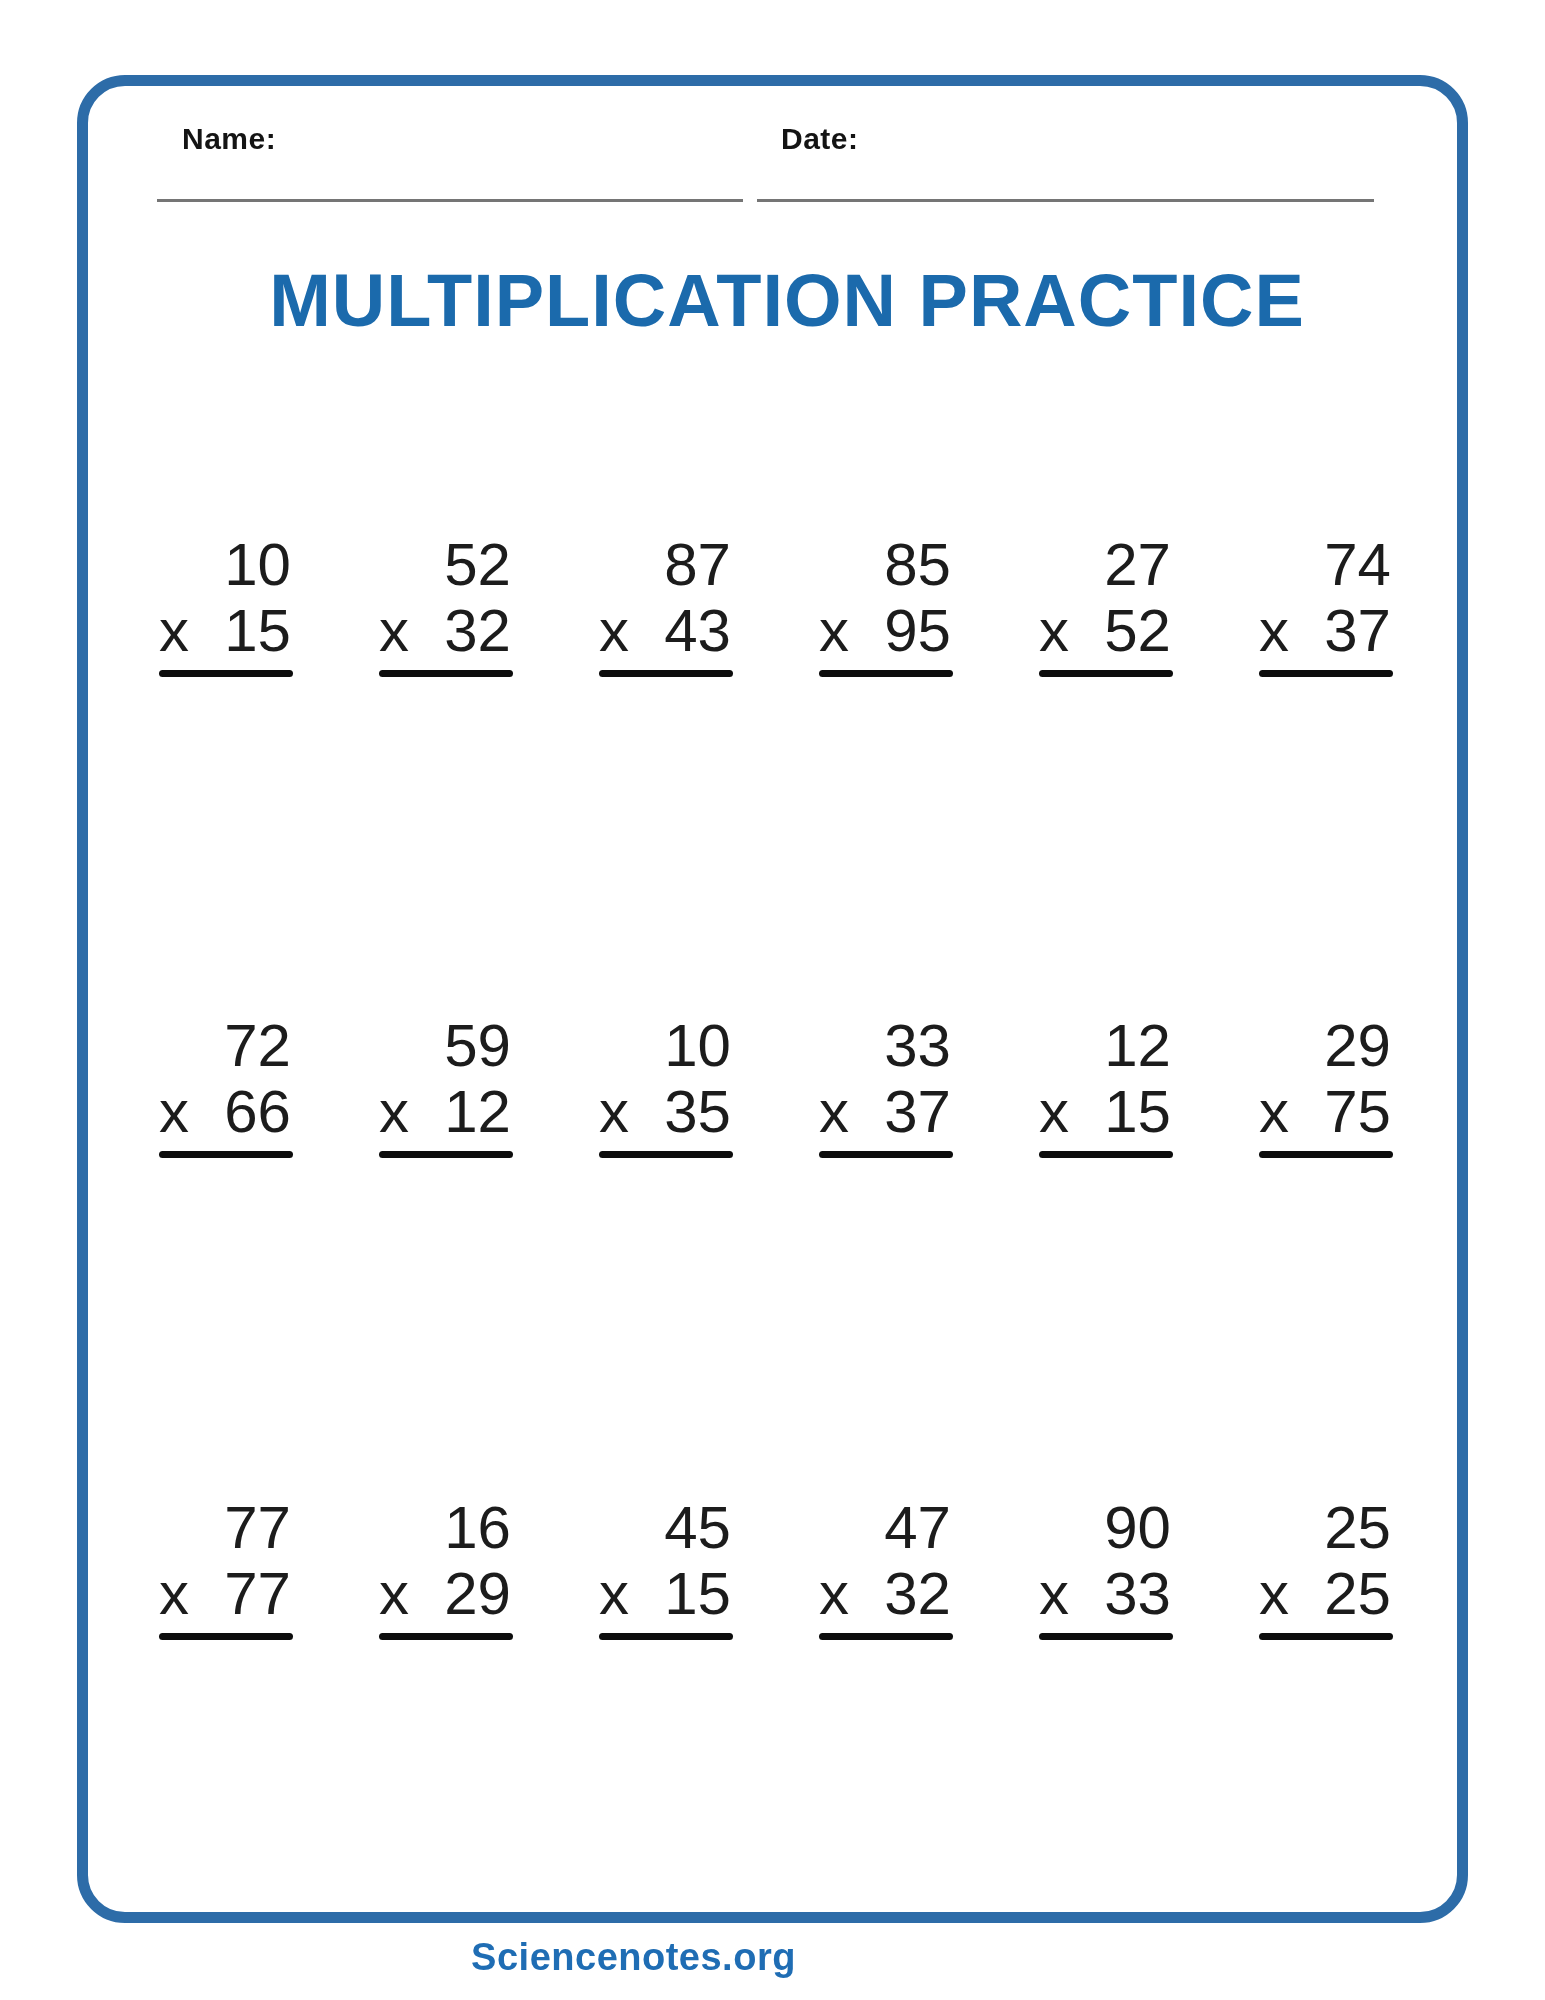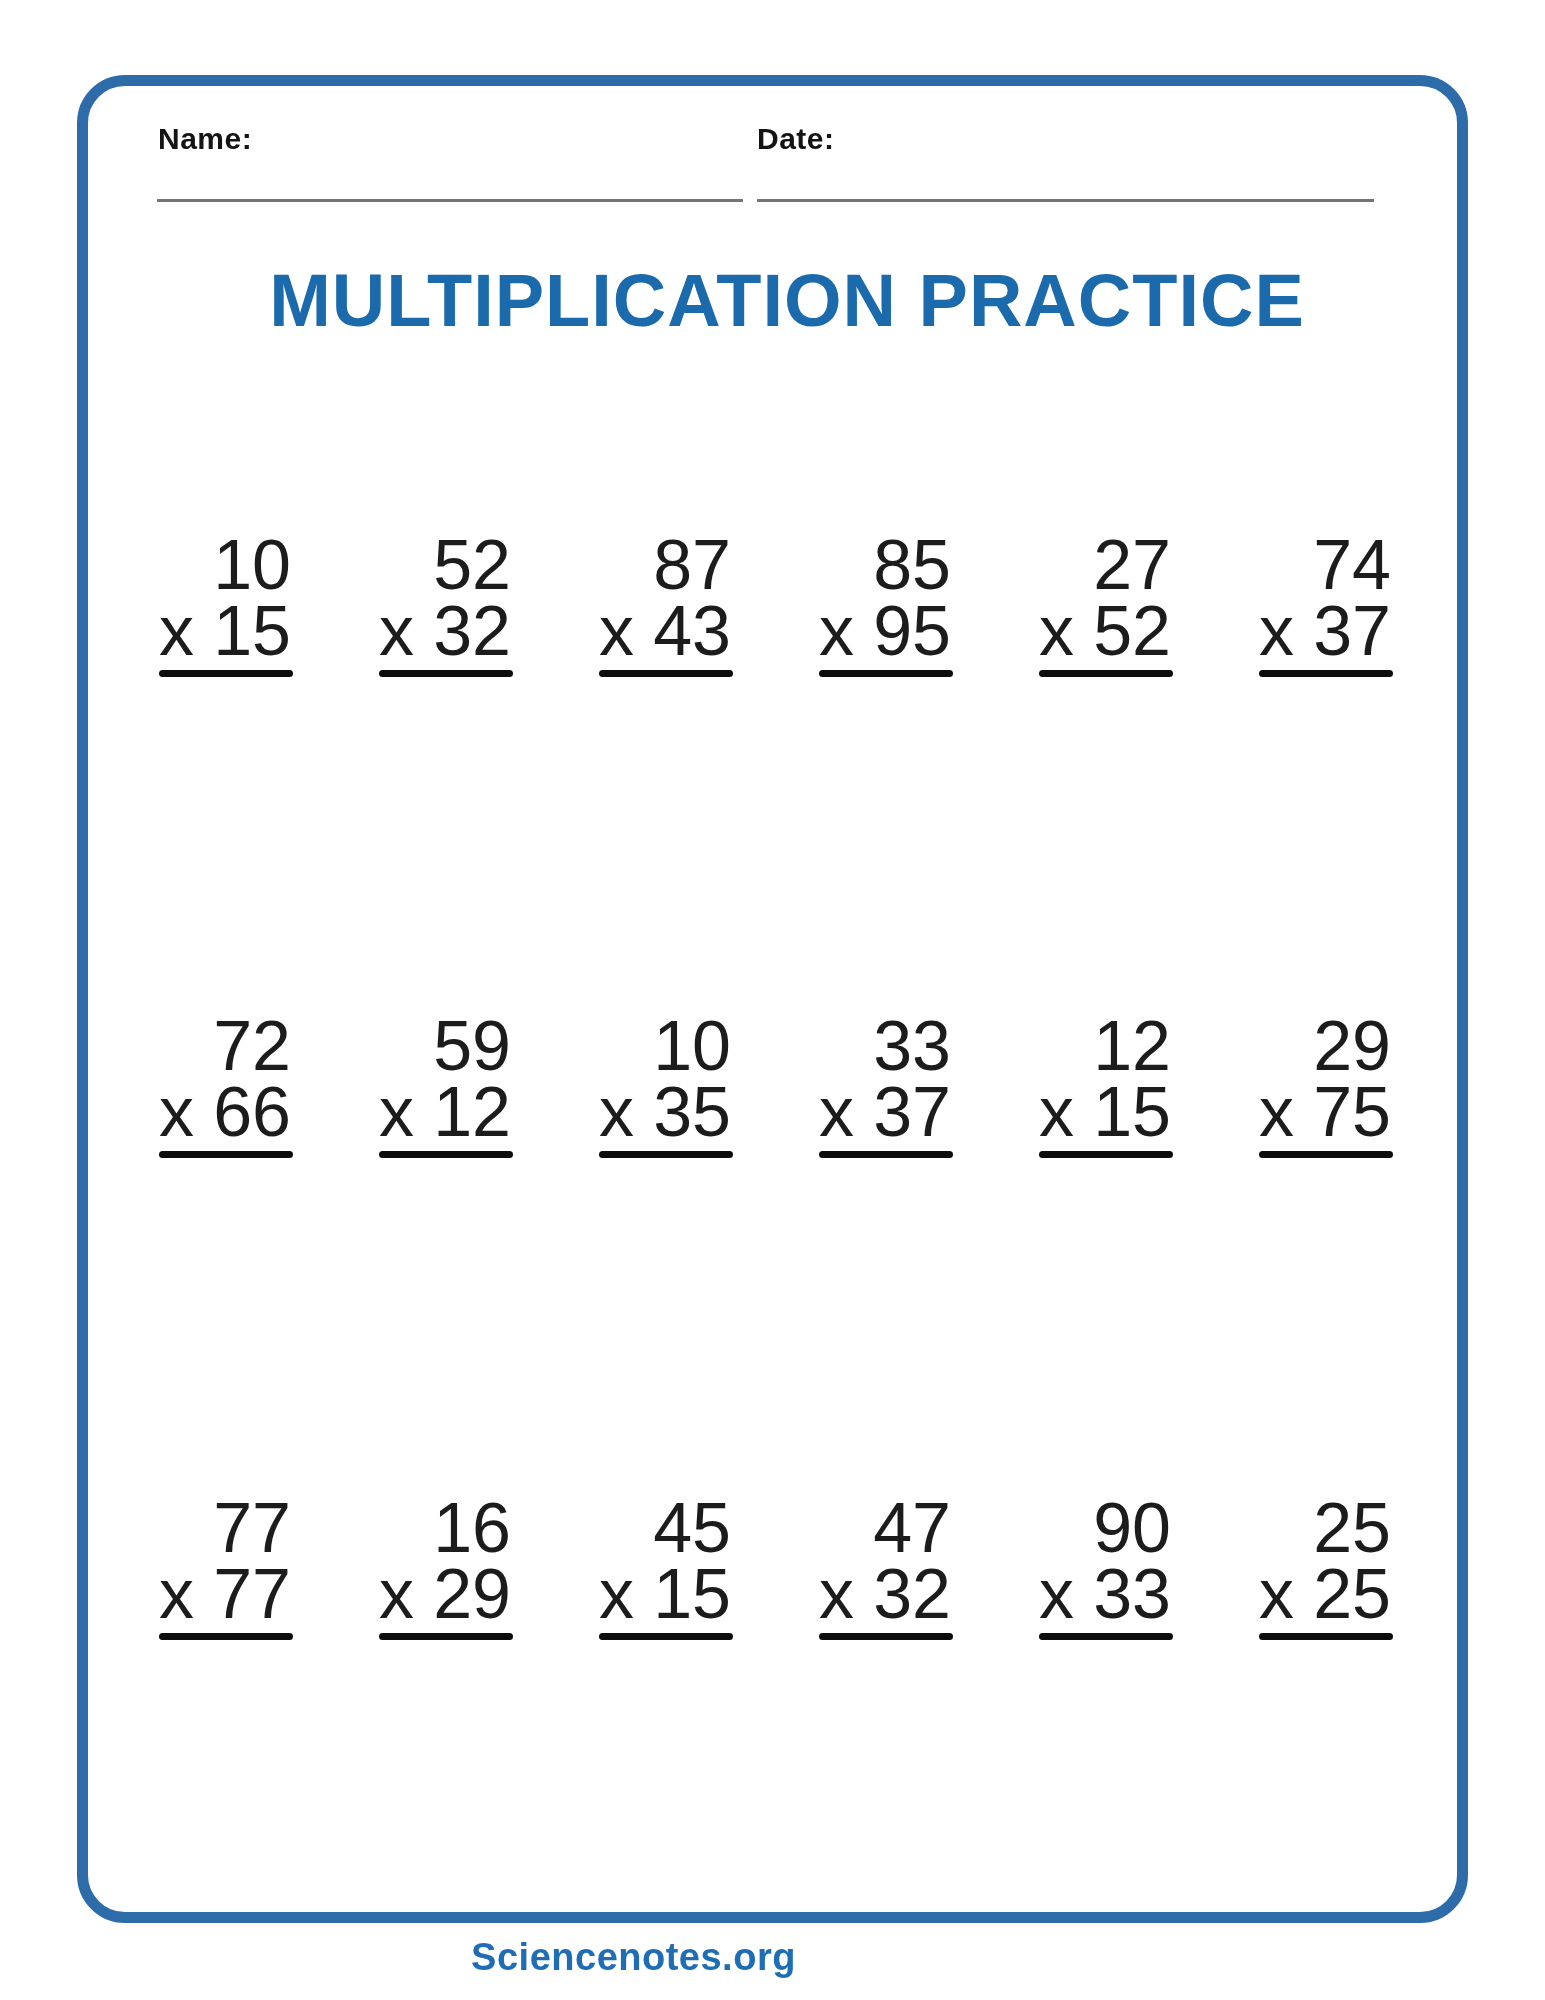--- a/index.html
+++ b/index.html
@@ -22,20 +22,21 @@
     border-radius: 48px;
   }
 
   .field-label {
     position: absolute;
     top: 122px;
     font-size: 30px;
     font-weight: 700;
     color: #141414;
     letter-spacing: 0.5px;
+    margin-left: 24px;
   }
   .name-label { left: 158px; }
   .date-label { left: 757px; }
 
   .field-line {
     position: absolute;
     top: 199px;
     height: 3px;
     background: #757575;
   }
@@ -61,21 +62,21 @@
     width: 1234px;
     display: flex;
     justify-content: space-between;
   }
   .row1 { top: 532px; }
   .row2 { top: 1013px; }
   .row3 { top: 1495px; }
 
   .problem {
     width: 134px;
-    font-size: 70px;
+    font-size: 60px;
     font-weight: 300;
     color: #1c1c1c;
     line-height: 66px;
   }
   .p-top {
     text-align: right;
     padding-right: 2px;
   }
   .p-bottom {
     display: flex;

